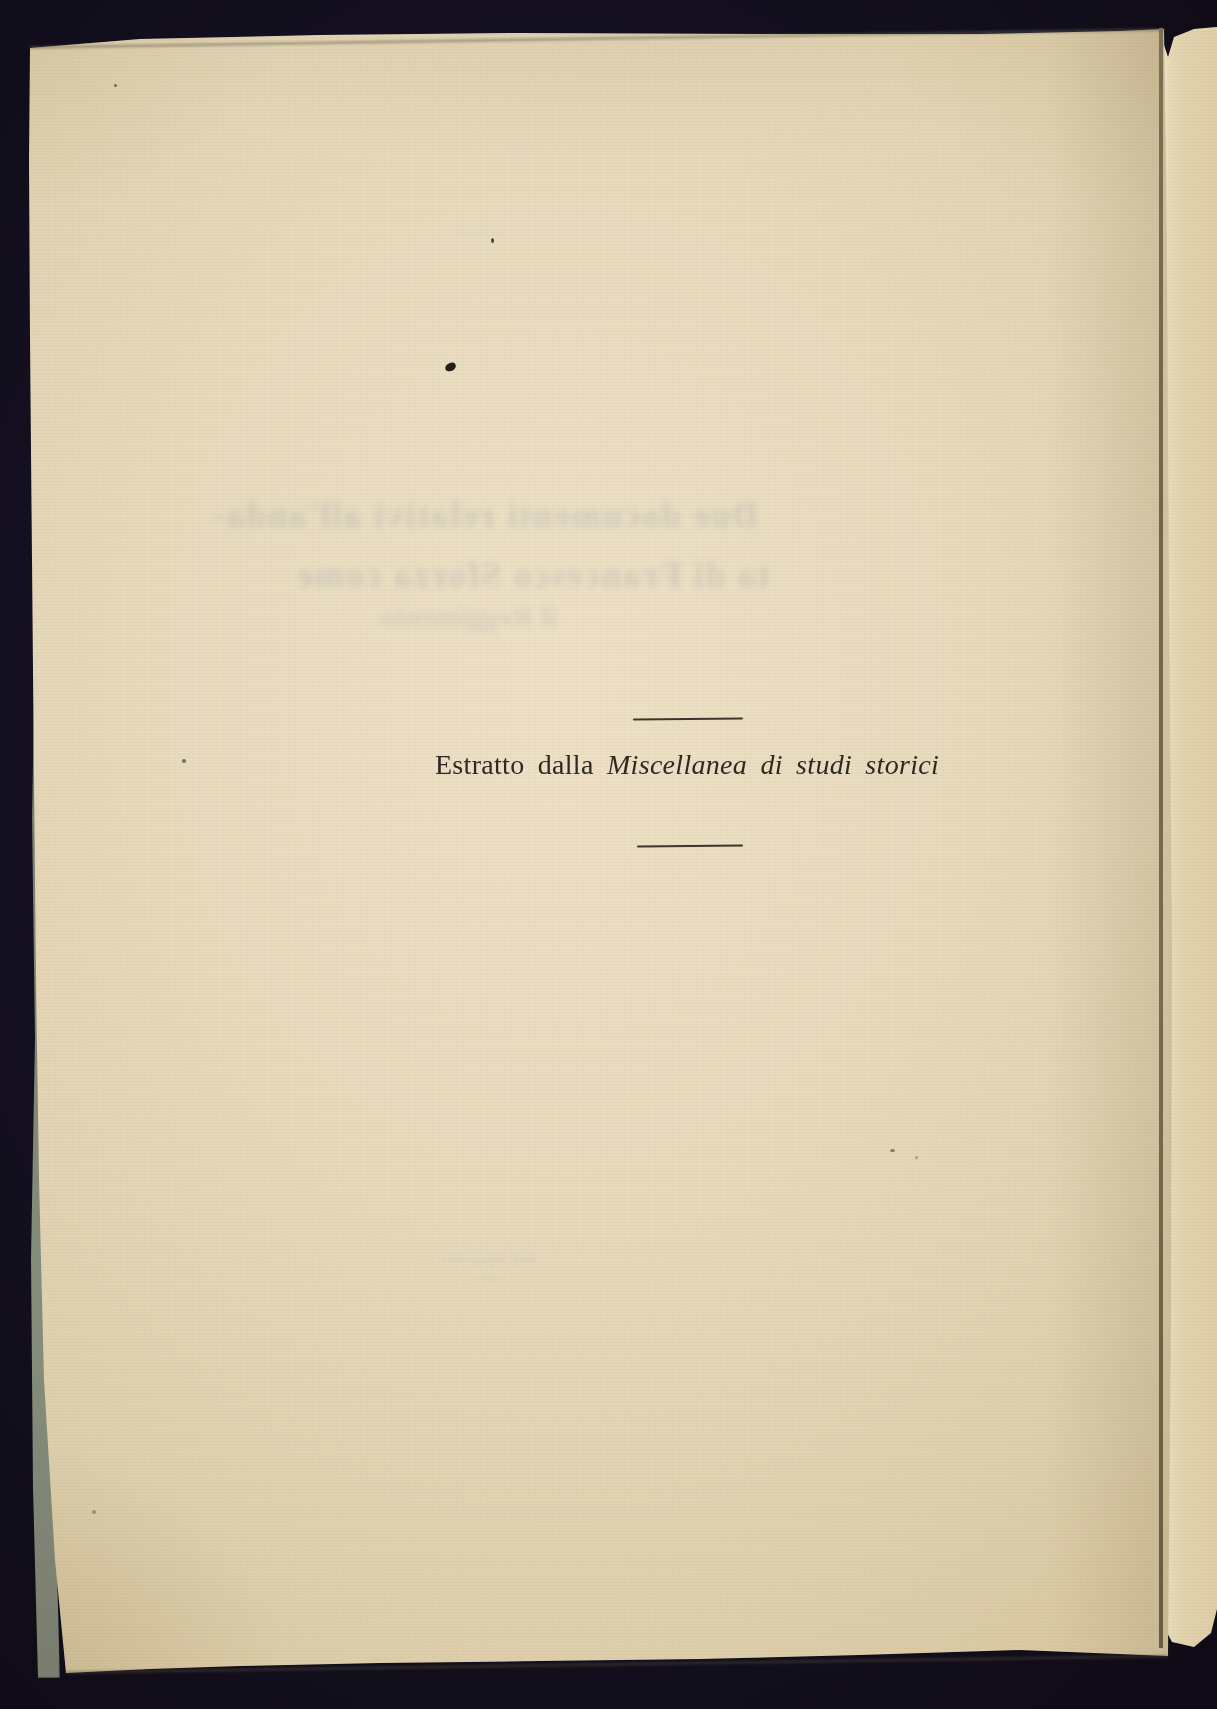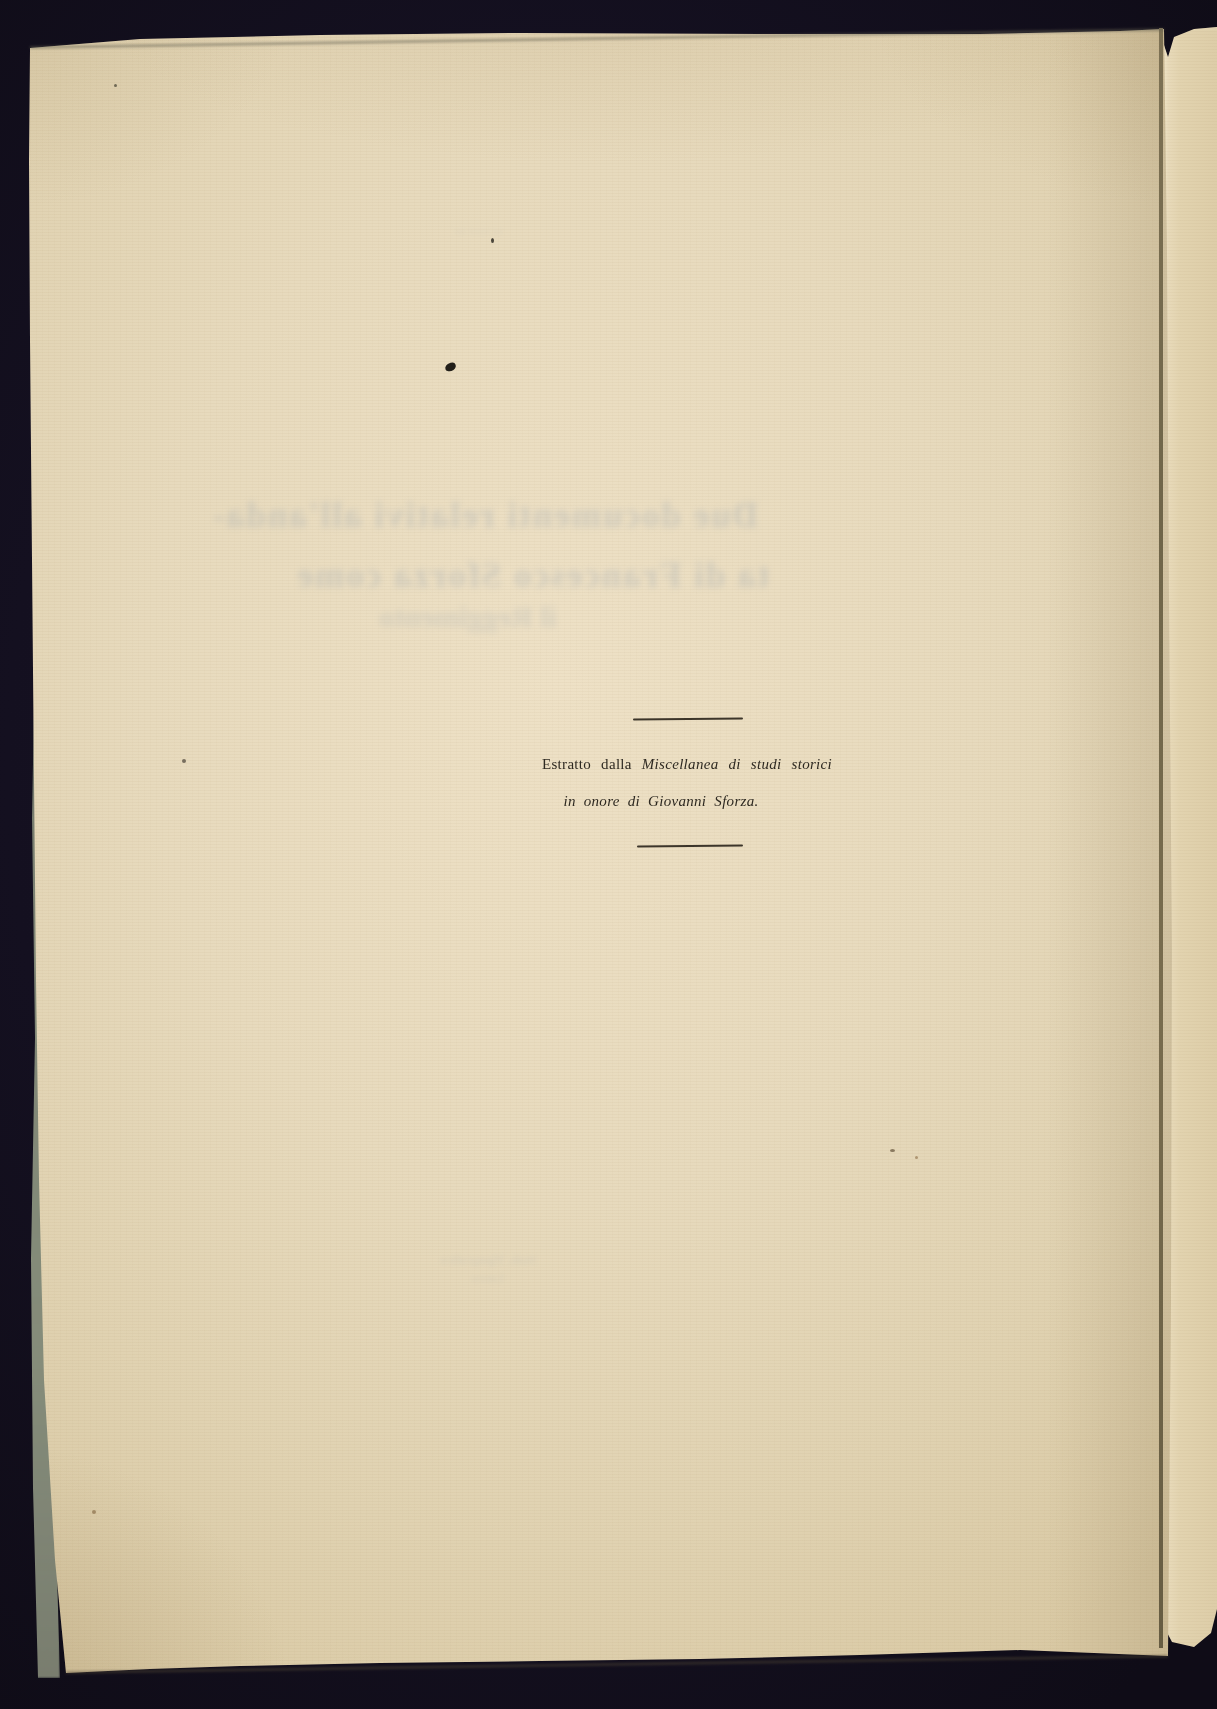--- a/index.html
+++ b/index.html
@@ -128,21 +128,21 @@
   .imprint {
     position: absolute;
     left: 427px; top: 746px;
     width: 520px;
     text-align: center;
     color: var(--ink, #2e2921);
   }
   .imprint p {
     margin: 0;
     line-height: 37px;
-    font-size: 15px;
+    font-size: 28px;
   }
   .imprint-line1 { word-spacing: 6px; letter-spacing: .3px; }
   .imprint-line2 { word-spacing: 4px; margin-right: 52px !important; letter-spacing: .3px; }
   .it { font-style: italic; }
 
   
   .ghost {
     position: absolute;
     transform: scaleX(-1);
     color: var(--ghost, #9fa9b2);
@@ -190,21 +190,20 @@
   <div class="ghost ghost-2">ta di Francesco Sforza come</div>
   <div class="ghost ghost-3">il Reggimento</div>
   <div class="ghost ghost-footer-1">Stab. Tipografico</div>
   <div class="ghost ghost-footer-2">Lucca</div>
 
   <div class="content">
     <div class="rule rule-top"></div>
 
     <div class="imprint">
       <p class="imprint-line1"><span class="roman">Estratto dalla </span><span class="it">Miscellanea di studi storici</span></p>
-      <p class="imprint-line2 it">in onore di Giovanni Sforza.</p>
     </div>
 
     <div class="rule rule-bottom"></div>
   </div>
 
   <span class="speck speck-1"></span>
   <span class="speck speck-2"></span>
   <span class="speck speck-3"></span>
   <span class="speck speck-4"></span>
   <span class="speck speck-5"></span>

